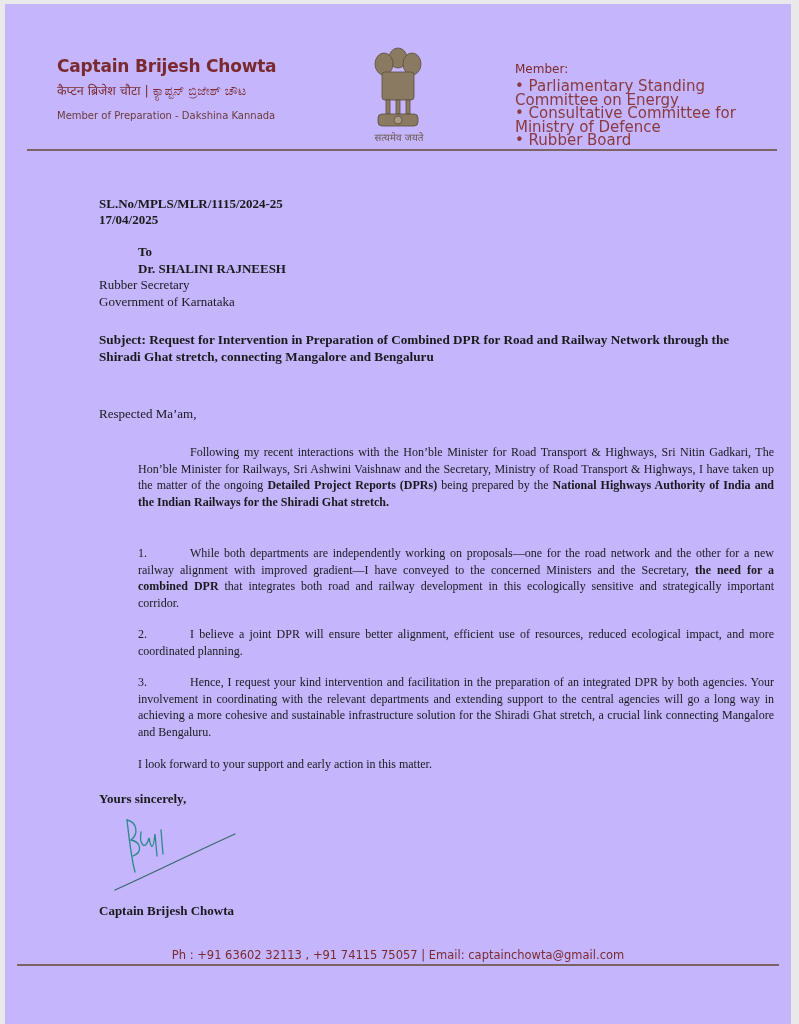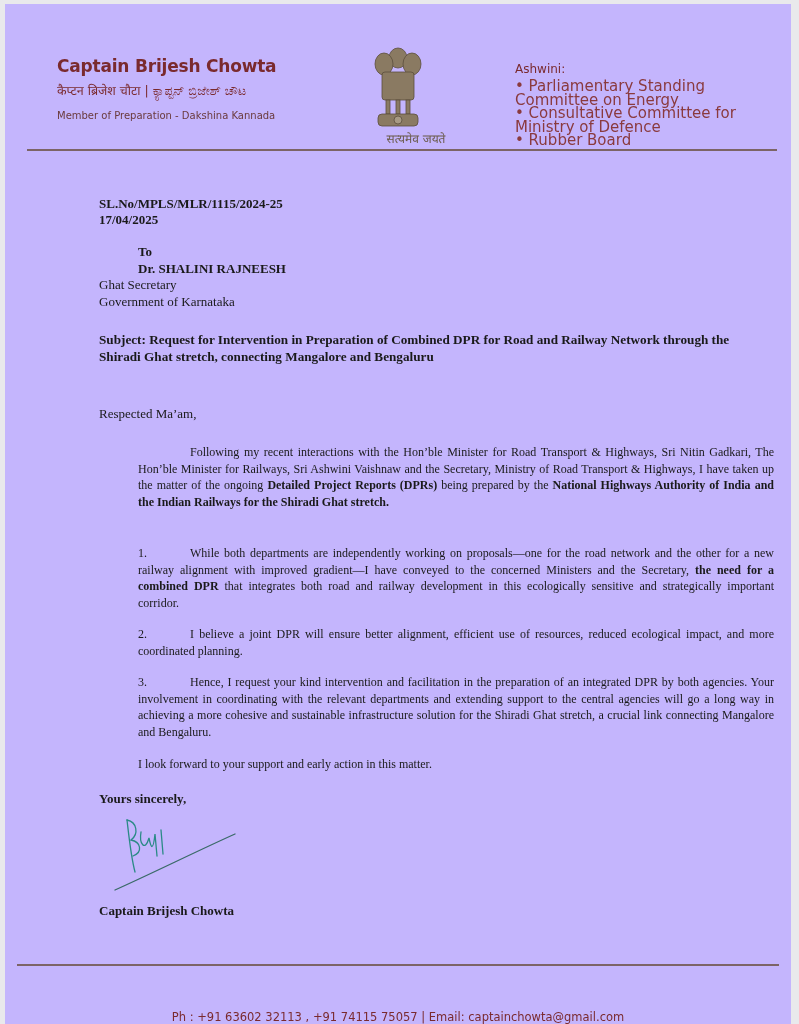--- a/index.html
+++ b/index.html
@@ -11,22 +11,22 @@
     position:absolute; left:5px; top:4px; width:786px; height:1020px;
     background:#c4b5fd;
   }
   .lh-name { position:absolute; left:52px; top:52px; font-family:"DejaVu Sans", sans-serif;
     font-weight:bold; font-size:17px; color:#7a2a2e; letter-spacing:-0.2px; }
   .lh-script { position:absolute; left:52px; top:78px; font-family:"DejaVu Sans", sans-serif;
     font-size:12.5px; color:#7a2a2e; }
   .lh-role { position:absolute; left:52px; top:106px; font-family:"DejaVu Sans", sans-serif;
     font-size:10px; color:#6a3a3c; }
   .emblem { position:absolute; left:363px; top:38px; width:60px; height:100px; }
-  .emblem-motto { position:absolute; left:376px; top:126px; width:70px; text-align:center;
-    font-size:12px; color:#6a5a4a; font-family:"DejaVu Sans", sans-serif; }
+  .emblem-motto { position:absolute; left:359px; top:126px; width:70px; text-align:center;
+    font-size:10px; color:#6a5a4a; font-family:"DejaVu Sans", sans-serif; }
   .member { position:absolute; left:510px; top:58px; font-family:"DejaVu Sans", sans-serif; }
   .member-title { font-size:12px; color:#7a2a2e; margin-bottom:4px; }
   .member-item { font-size:15px; color:#8a3a3e; line-height:13.5px; }
   .rule-top { position:absolute; left:22px; top:145px; width:750px; height:2px; background:#7c6466; }
   .rule-bottom { position:absolute; left:12px; top:960px; width:762px; height:2px; background:#7c6466; }
   .ref { position:absolute; left:94px; top:192px; font-size:13px; font-weight:bold; color:#1a1a1a; line-height:16px; }
   .to-block { position:absolute; left:94px; top:240px; font-size:13px; color:#1a1a1a; line-height:16.5px; }
   .to-block .b { font-weight:bold;margin-left:39px; }
   .subject { position:absolute; left:94px; top:327px; width:636px; font-size:13.2px; font-weight:bold; color:#1a1a1a; line-height:17px; }
   .salutation { position:absolute; left:94px; top:402px; font-size:13px; color:#1a1a1a; }
@@ -34,21 +34,21 @@
   .para b { font-weight:bold; }
   .indent { display:inline-block; width:52px; }
   .p-intro { top:440px; }
   .p1 { top:541px; } .p2 { top:622px; } .p3 { top:670px; }
   .closing { top:752px; }
   .yours { position:absolute; left:94px; top:787px; font-size:13px; font-weight:bold; color:#1a1a1a; }
   .signature { position:absolute; left:100px; top:808px; width:140px; height:80px; }
   .signer { position:absolute; left:94px; top:899px; font-size:13px; font-weight:bold; color:#1a1a1a; }
   .footer-line { position:absolute; left:0; width:786px; text-align:center; font-family:"DejaVu Sans", sans-serif;
     font-size:11.5px; color:#7a2a2e; }
-  .f1 { top:1006px;text-align:center; } .f2 { top:997px; }
+  .f1 { top:944px;text-align:center; } .f2 { top:997px; }
 </style>
 </head>
 <body>
 
 <div class="page">
 
   <div class="lh-name">Captain Brijesh Chowta</div>
   <div class="lh-script">कैप्टन ब्रिजेश चौटा | ಕ್ಯಾಪ್ಟನ್ ಬ್ರಿಜೇಶ್ ಚೌಟ</div>
   <div class="lh-role">Member of Preparation - Dakshina Kannada</div>
 
@@ -61,37 +61,37 @@
       <rect x="18" y="58" width="4" height="14"></rect>
       <rect x="28" y="58" width="4" height="14"></rect>
       <rect x="38" y="58" width="4" height="14"></rect>
       <rect x="10" y="72" width="40" height="12" rx="4"></rect>
       <circle cx="30" cy="78" r="4" fill="#a89a84"></circle>
     </g>
   </svg>
   <div class="emblem-motto">सत्यमेव जयते</div>
 
   <div class="member">
-    <div class="member-title">Ashwini:</div>
+    <div class="member-title">Member:</div>
     <div class="member-item">• Parliamentary Standing Committee on Energy</div>
     <div class="member-item">• Consultative Committee for Ministry of Defence</div>
     <div class="member-item">• Rubber Board</div>
   </div>
 
   <div class="rule-top"></div>
 
   <div class="ref">
     <div>SL.No/MPLS/MLR/1115/2024-25</div>
     <div>17/04/2025</div>
   </div>
 
   <div class="to-block">
     <div class="b">To</div>
     <div class="b">Dr. SHALINI RAJNEESH</div>
-    <div>Ghat Secretary</div>
+    <div>Rubber Secretary</div>
     <div>Government of Karnataka</div>
   </div>
 
   <div class="subject">Subject: Request for Intervention in Preparation of Combined DPR for Road and Railway Network through the Shiradi Ghat stretch, connecting Mangalore and Bengaluru</div>
 
   <div class="salutation">Respected Ma’am,</div>
 
   <div class="para p-intro">
     <span class="indent"></span><span>Following my recent interactions with the Hon’ble Minister for Road Transport &amp; Highways, Sri Nitin Gadkari, The Hon’ble Minister for Railways, Sri Ashwini Vaishnaw and the Secretary, Ministry of Road Transport &amp; Highways, I have taken up the matter of the ongoing </span><b>Detailed Project Reports (DPRs)</b><span> being prepared by the </span><b>National Highways Authority of India and the Indian Railways for the Shiradi Ghat stretch.</b>
   </div>

